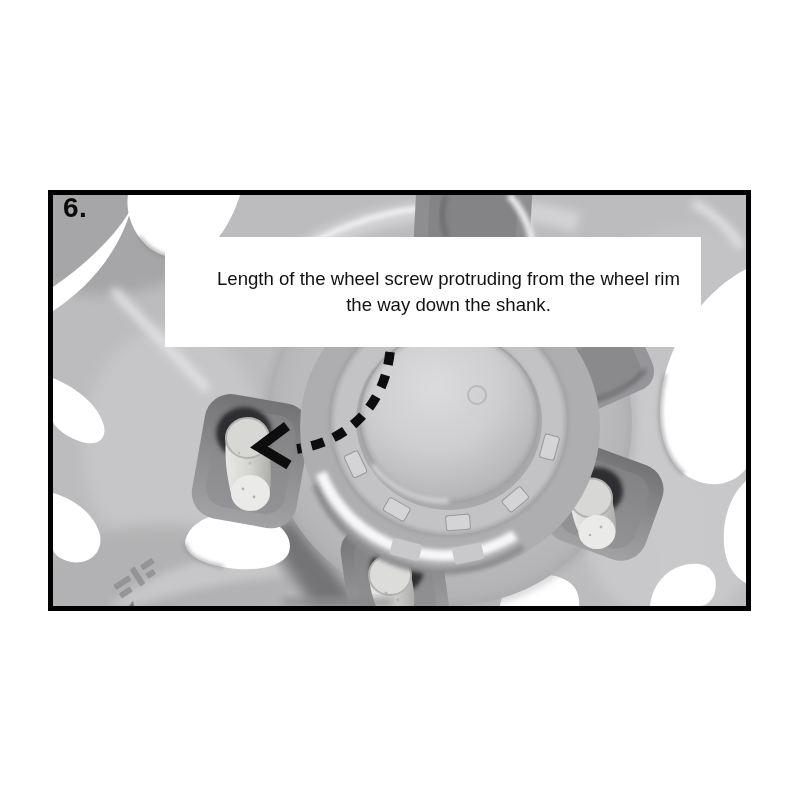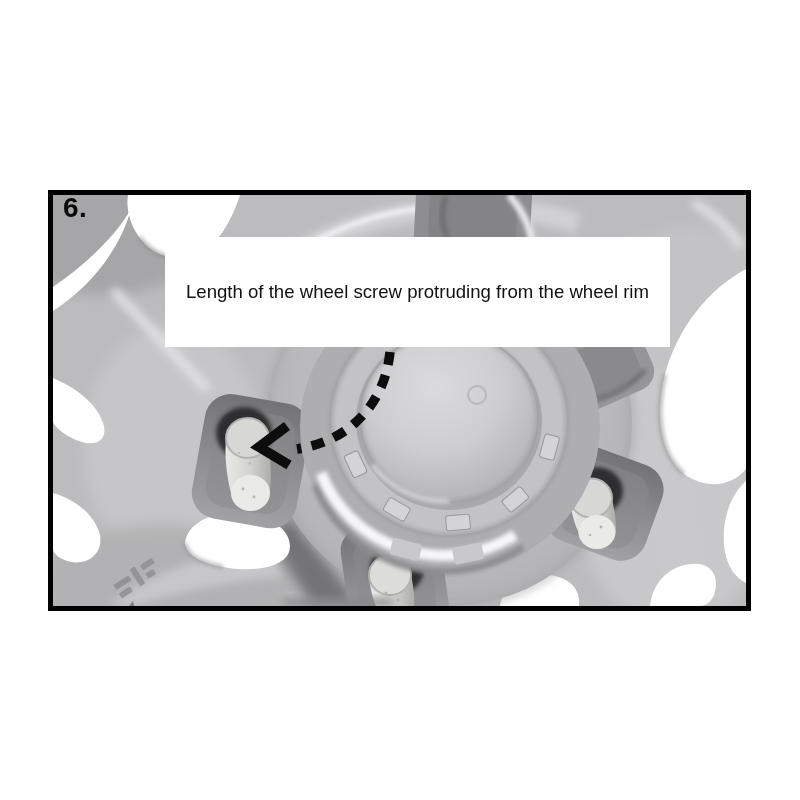--- a/index.html
+++ b/index.html
@@ -5,21 +5,21 @@
   html,body{margin:0;padding:0;background:#ffffff;}
   .canvas{position:relative;width:800px;height:800px;background:#ffffff;overflow:hidden;
           font-family:"Liberation Sans",sans-serif;}
   .figure-frame{position:absolute;left:48px;top:190px;width:703px;height:421px;
                 border:5px solid #000;box-sizing:border-box;background:#bcbcbe;overflow:hidden;}
   .photo-svg{position:absolute;left:0;top:0;width:693px;height:411px;display:block;}
   .step-label{position:absolute;left:10px;top:-3px;font-size:28px;font-weight:bold;color:#0a0a0a;
               letter-spacing:0.5px;}
   .annotation-box{position:absolute;left:112px;top:42px;width:505px;height:110px;background:#ffffff;
                   display:flex;flex-direction:column;justify-content:center;text-align:center;
-                  color:#111;font-size:18.6px;line-height:26.5px;}
+                  color:#111;font-size:18.6px;line-height:26.5px;padding-left:31px;}
   .annotation-line{white-space:nowrap;}
 </style>
 </head>
 <body>
 
 <div class="canvas">
   <div class="figure-frame">
 
     <svg class="photo-svg" viewBox="0 0 693 411" xmlns="http://www.w3.org/2000/svg" role="img" aria-label="Grayscale close-up photo of an alloy wheel hub with protruding wheel screws; a black dashed curved arrow points to the left wheel screw">
       <defs>
@@ -187,16 +187,17 @@
       <g stroke="#0d0d0d" fill="none">
         <path d="M 337 157 C 334 186 322 210 303 227 C 286 243 264 251 244 254" stroke-width="9.5" stroke-dasharray="13 10.5"></path>
         <path d="M 234 231 L 206 252 L 236 270" stroke-width="10" stroke-linejoin="miter"></path>
       </g>
     </svg>
 
     <div class="step-label">6.</div>
 
     <div class="annotation-box">
       <div class="annotation-line">Length of the wheel screw protruding from the wheel rim</div>
+      <div class="annotation-line">the way down the shank.</div>
     </div>
 
   </div>
 </div>
 
 </body></html>

